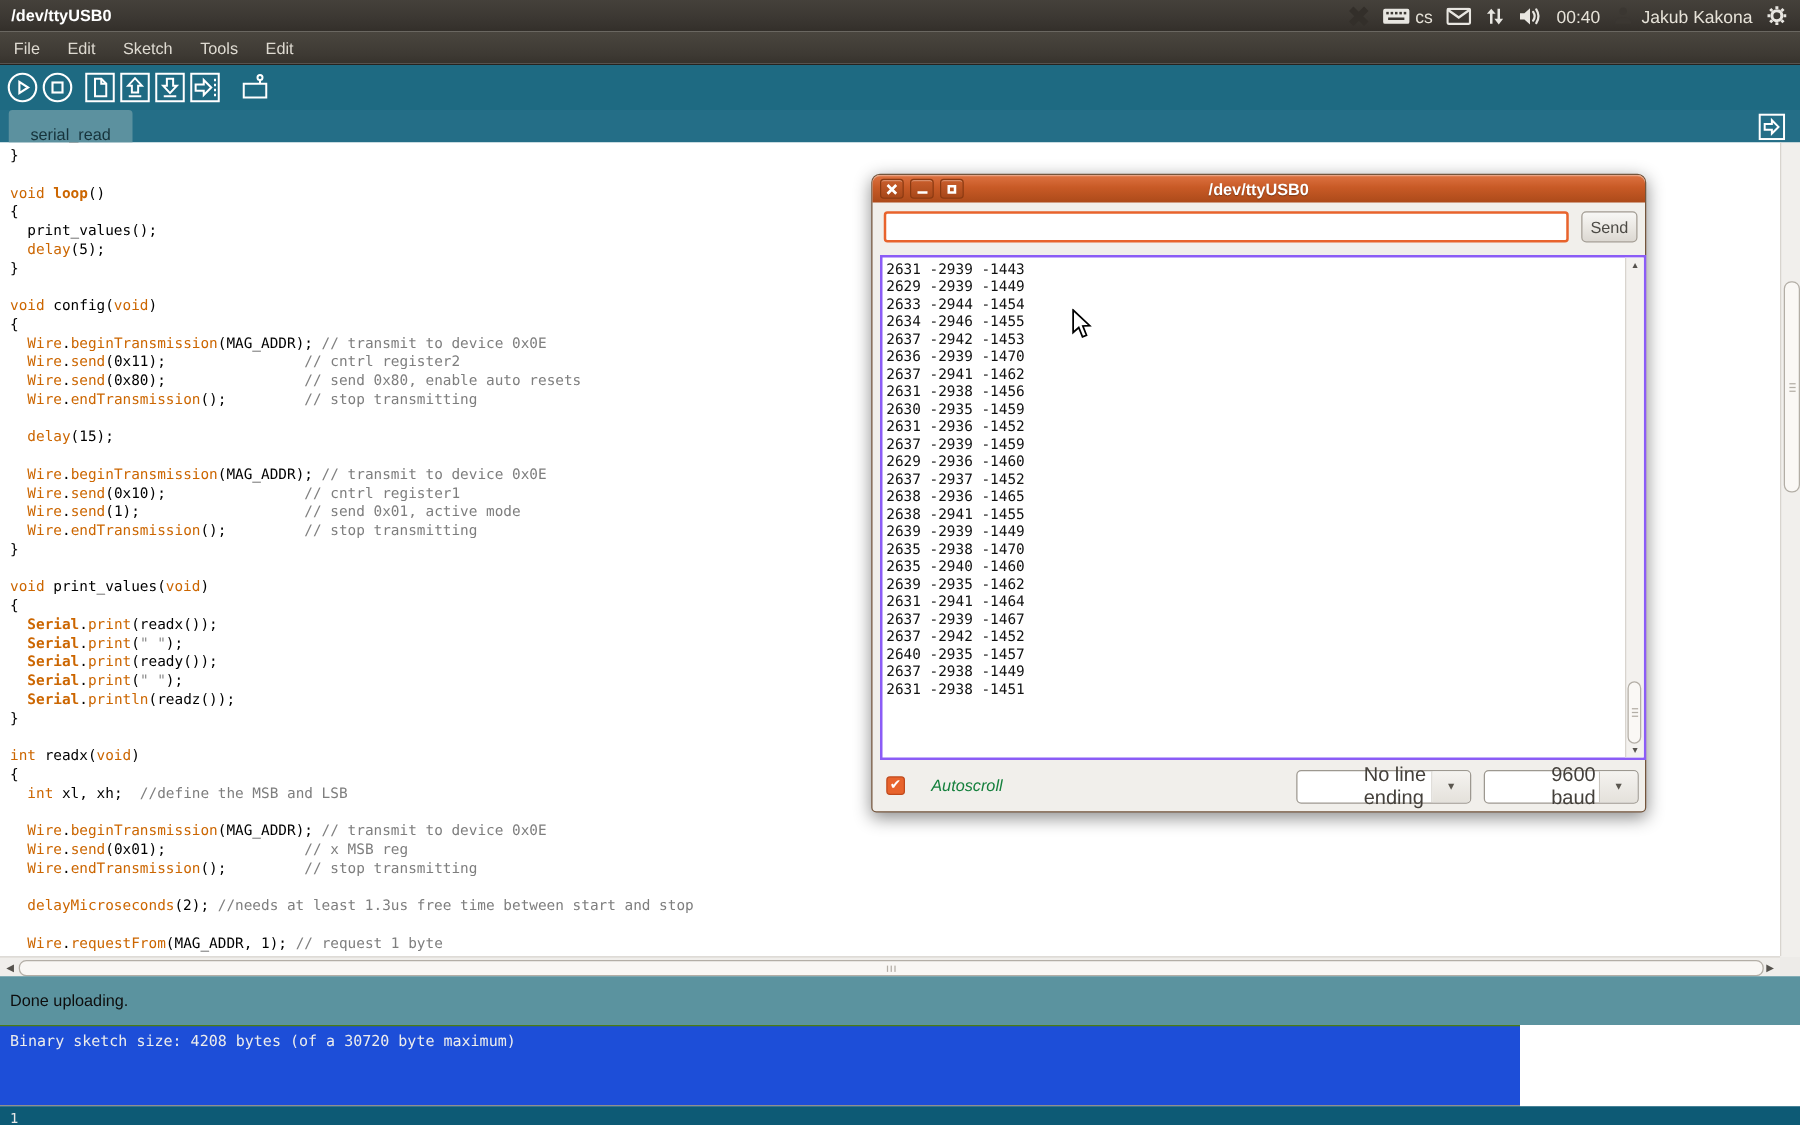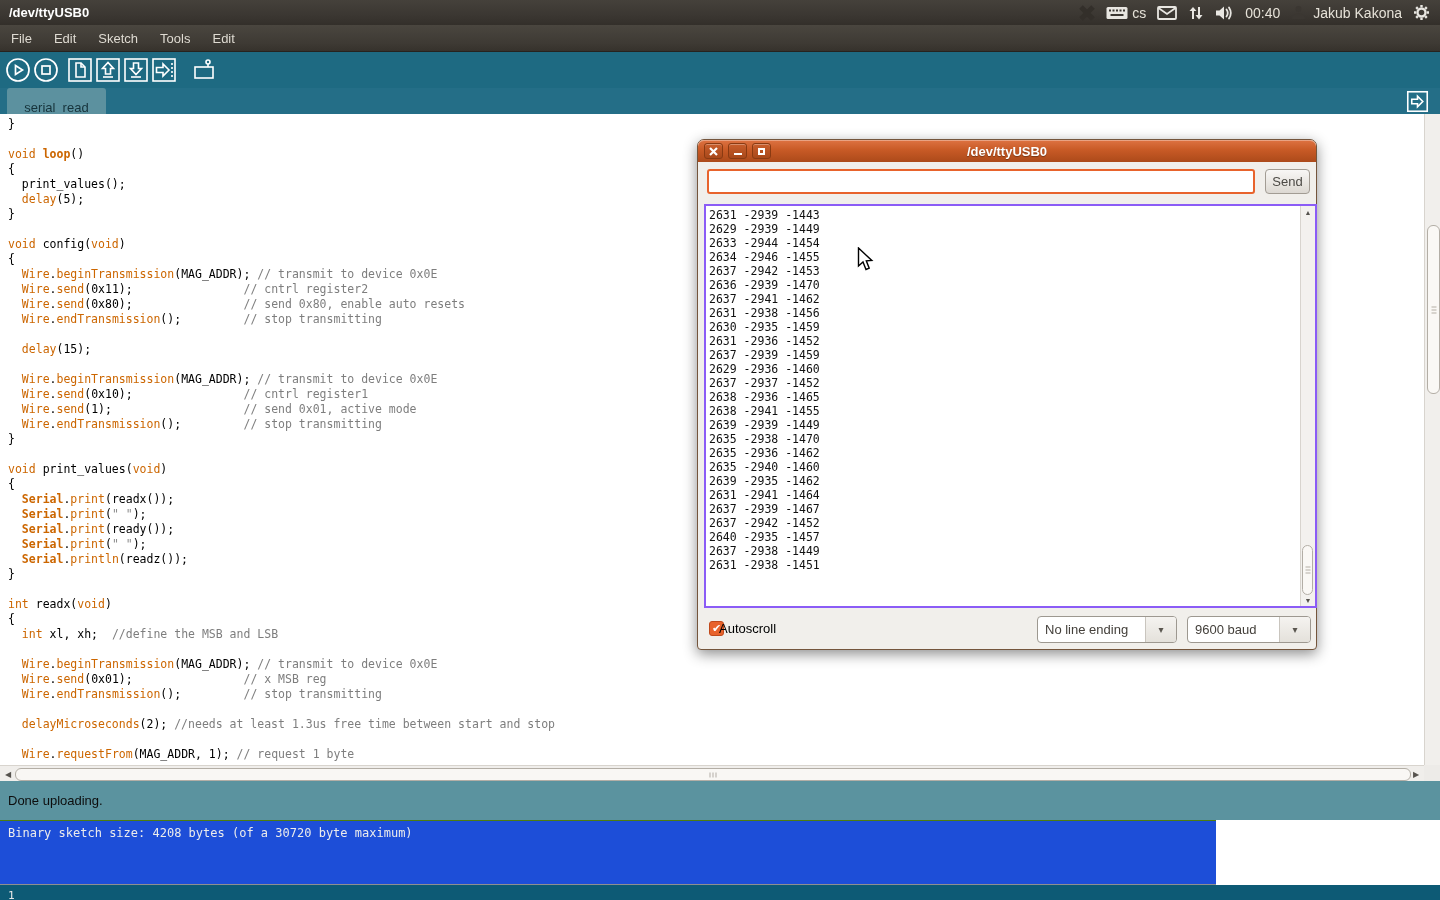--- a/index.html
+++ b/index.html
@@ -106,24 +106,24 @@
   .sm-scrollbar{position:absolute;right:0;top:0;width:14px;bottom:0;background:#F3F1EE;border-left:1px solid #D8D4CE;}
   .sm-sb-arrow{position:absolute;left:0;width:14px;height:12px;font-size:7px;color:#55524D;
     display:flex;align-items:center;justify-content:center;}
   .sm-sb-thumb{position:absolute;left:1px;width:11px;top:339px;height:50px;background:#FAF8F5;
     border:1px solid #B3AEA6;border-radius:6px;box-sizing:border-box;}
   .sm-bottom{position:absolute;left:0;right:0;top:476px;height:28px;}
   .sm-check{position:absolute;left:11px;top:5px;width:15px;height:15px;border-radius:3px;
     background:#E8632C;border:1px solid #C0491B;box-sizing:border-box;
     display:flex;align-items:center;justify-content:center;}
   .sm-check::after{content:"✔";color:#fff;font-size:11px;line-height:1;}
-  .sm-check-label{position:absolute;left:21px;top:5px;font-size:13px;color:#000000;}
+  .sm-check-label{position:absolute;left:47px;top:5px;font-size:13px;color:#15803d;font-style:italic;}
   .combo{position:absolute;top:0;height:27px;border:1px solid #9D9890;border-radius:4px;
     background:#fff;box-sizing:border-box;display:flex;}
-  .combo-text{flex:1;display:flex;align-items:center;padding-left:7px;font-size:13px;color:#44403B;}
+  .combo-text{flex:1;display:flex;align-items:center;padding-left:7px;font-size:16px;color:#44403B;margin-left:46px;}
   .combo-arrow{width:30px;border-left:1px solid #C9C5BE;border-radius:0 3px 3px 0;
     background:linear-gradient(180deg,#F5F3F0,#E4E1DB);display:flex;align-items:center;justify-content:center;}
   .combo-arrow::after{content:"▾";font-size:10px;color:#5A564F;}
   .combo-lineend{left:339px;width:140px;}
   .combo-baud{left:489px;width:124px;}
 
   
   .serial-row{height:14px;}
 
   
@@ -343,21 +343,20 @@
           <div class="serial-row">2631 -2938 -1456</div>
           <div class="serial-row">2630 -2935 -1459</div>
           <div class="serial-row">2631 -2936 -1452</div>
           <div class="serial-row">2637 -2939 -1459</div>
           <div class="serial-row">2629 -2936 -1460</div>
           <div class="serial-row">2637 -2937 -1452</div>
           <div class="serial-row">2638 -2936 -1465</div>
           <div class="serial-row">2638 -2941 -1455</div>
           <div class="serial-row">2639 -2939 -1449</div>
           <div class="serial-row">2635 -2938 -1470</div>
-          <div class="serial-row">2635 -2936 -1462</div>
           <div class="serial-row">2635 -2940 -1460</div>
           <div class="serial-row">2639 -2935 -1462</div>
           <div class="serial-row">2631 -2941 -1464</div>
           <div class="serial-row">2637 -2939 -1467</div>
           <div class="serial-row">2637 -2942 -1452</div>
           <div class="serial-row">2640 -2935 -1457</div>
           <div class="serial-row">2637 -2938 -1449</div>
           <div class="serial-row">2631 -2938 -1451</div>
         </div>
       <div class="sm-scrollbar">

